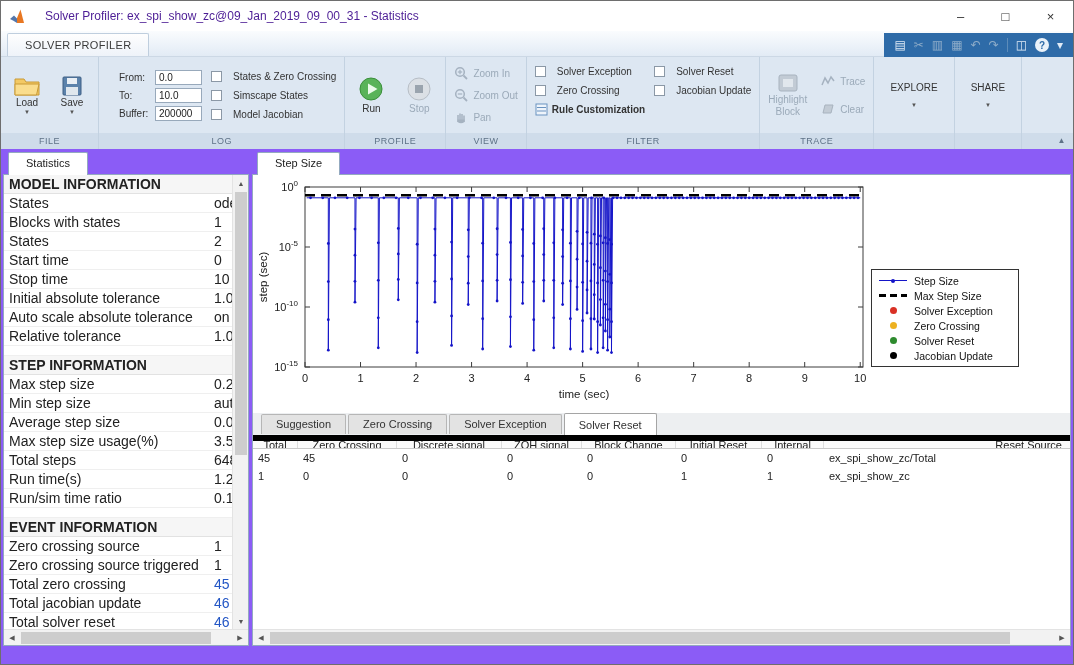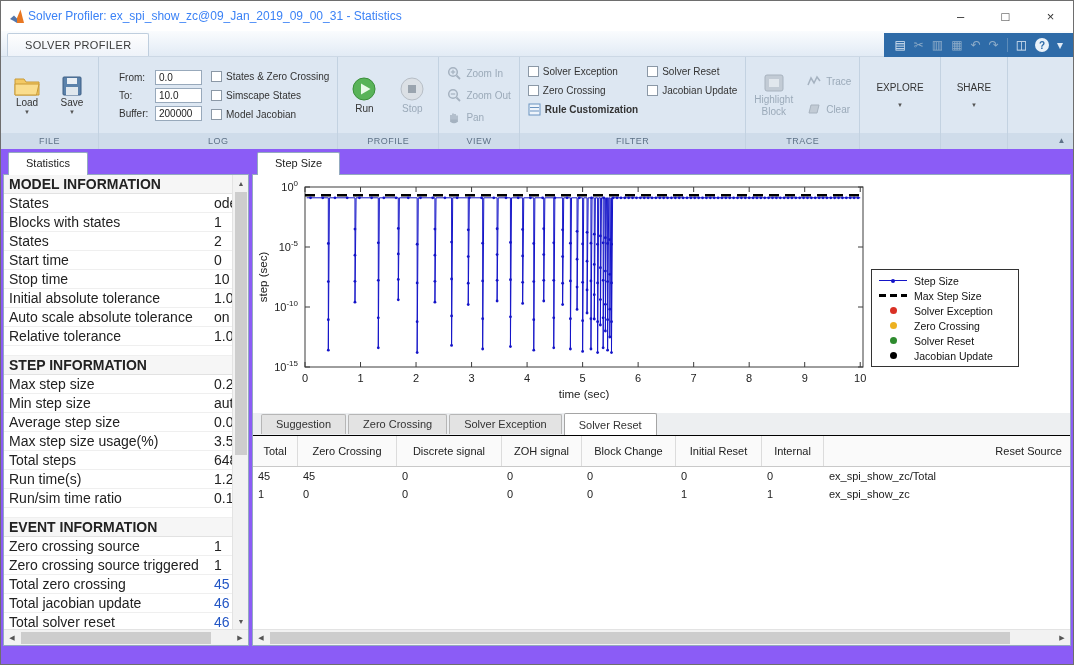--- a/index.html
+++ b/index.html
@@ -1,21 +1,21 @@
 <!DOCTYPE html>
 <html><head>
 <meta charset="utf-8">
 <style>
   *{margin:0;padding:0;box-sizing:border-box;}
   body{background:#9a9a9a;font-family:"Liberation Sans",sans-serif;}
   .window{width:1074px;height:665px;border:1px solid #6e6e6e;background:#f0f0f0;display:flex;flex-direction:column;overflow:hidden;}
 
   
   .titlebar{height:30px;background:#fff;display:flex;align-items:center;flex:none;}
-  .title-text{font-size:12px;color:#3b82f6;margin-left:3px;text-align:right;}
+  .title-text{font-size:12px;color:#4c1d95;margin-left:20px;text-align:right;}
   .win-controls{margin-left:auto;display:flex;height:100%;}
   .win-btn{width:45px;display:flex;align-items:center;justify-content:center;font-size:13px;color:#333;}
 
   
   .tabrow{height:26px;background:linear-gradient(#fafcfe,#e2ebf5);display:flex;align-items:flex-end;flex:none;border-bottom:1px solid #ccd8e5;position:relative;}
   .ribbon-tab{margin-left:6px;height:23px;line-height:22px;padding:0 17px;font-size:11px;color:#3a3a3a;background:linear-gradient(#fefefe,#eef3f9);border:1px solid #bfcede;border-bottom:none;border-radius:2px 2px 0 0;letter-spacing:.3px;}
   .qat{position:absolute;right:0;top:2px;height:24px;background:#2e6ba8;display:flex;align-items:center;gap:8px;padding:0 10px;}
   .qi{color:#dfeaf5;font-size:12px;line-height:1;}
   .qi.dim{color:#8fadc9;}
   .qsep{width:1px;height:14px;background:#5d8cba;}
@@ -26,21 +26,21 @@
   .rsec-c{flex:1;display:flex;align-items:center;padding:3px 8px;gap:9px;}
   .rsec-l{height:16px;flex:none;background:#cfdcea;color:#5e7287;font-size:9px;line-height:16px;text-align:center;letter-spacing:.5px;display:flex;align-items:center;justify-content:center;}
   .bigbtn{display:flex;flex-direction:column;align-items:center;gap:1px;font-size:10px;color:#333;min-width:36px;}
   .bigbtn.dim,.dim{color:#9baab9;}
   .dd{font-size:6px;color:#555;line-height:6px;}
   .log-fields{display:flex;flex-direction:column;gap:3px;}
   .lfield{display:flex;align-items:center;gap:3px;font-size:10px;color:#333;padding-left:12px;}
   .lfield label{width:33px;}
   .lfield input{width:47px;height:15px;border:1px solid #98a9bb;font-size:10px;padding:0 3px;font-family:"Liberation Sans",sans-serif;color:#222;background:#fff;}
   .log-checks,.filter-col{display:flex;flex-direction:column;gap:6px;}
-  .cbrow{display:flex;align-items:center;gap:4px;font-size:10px;color:#333;height:13px;white-space:nowrap;}
+  .cbrow{display:flex;align-items:center;gap:11px;font-size:10px;color:#333;height:13px;white-space:nowrap;}
   .cbbox{width:11px;height:11px;background:#fff;border:1px solid #8b98a6;flex:none;}
   .trow{display:flex;align-items:center;gap:5px;font-size:10px;white-space:nowrap;}
   .view-col{display:flex;flex-direction:column;gap:8px;}
   .rulebtn{display:flex;align-items:center;gap:4px;font-size:10px;color:#333;white-space:nowrap;font-weight:bold;}
   .trace-col{display:flex;flex-direction:column;gap:16px;}
   .galbtn{display:flex;flex-direction:column;align-items:center;justify-content:center;gap:9px;font-size:10px;color:#333;padding:0 8px;}
   .collapse-arrow{margin-left:auto;margin-right:7px;color:#5e7287;font-size:8px;}
 
   
   .main{flex:1;display:flex;gap:3px;padding:2px 2px 18px 2px;background:#8b5cf6;min-height:0;}
@@ -71,21 +71,21 @@
   
   .chart-zone{height:238px;flex:none;position:relative;background:#fff;}
   .legend{position:absolute;left:618px;top:94px;width:148px;background:#fff;border:1px solid #333;padding:3px 0;}
   .leg-row{display:flex;align-items:center;height:15px;padding:0 6px;gap:6px;font-size:10.5px;color:#111;}
   .leg-marker{width:30px;display:flex;align-items:center;justify-content:center;flex:none;position:relative;}
 
   
   .btabs{height:22px;flex:none;display:flex;align-items:center;background:#edeff1;padding-left:8px;gap:2px;}
   .btab{height:20px;line-height:19px;padding:0 14px;font-size:11px;color:#333;background:#e3e3e3;border:1px solid #b6b6b6;border-bottom:none;border-radius:2px 2px 0 0;white-space:nowrap;}
   .btab.active{background:#fff;height:22px;line-height:22px;border-color:#a5a5a5;}
-  .gheader{height:32px;display:flex;background:#fafafa;border-top:1px solid #000000;border-bottom:1px solid #c9c9c9;font-size:11px;color:#222;flex:none;}
+  .gheader{height:14px;display:flex;background:#fafafa;border-top:6px solid #000000;border-bottom:1px solid #c9c9c9;font-size:11px;color:#222;flex:none;}
   .gh{border-right:1px solid #dcdcdc;display:flex;align-items:center;justify-content:center;padding:0 4px;white-space:nowrap;overflow:hidden;flex:none;}
   .gh.flexcol{flex:1;justify-content:flex-end;border-right:none;padding-right:8px;}
   .grow{height:18px;display:flex;font-size:11px;color:#222;flex:none;background:#fff;}
   .gc{padding:0 5px;display:flex;align-items:center;white-space:nowrap;overflow:hidden;flex:none;}
   .gc.flexcol{flex:1;}
   .gfiller{flex:1;background:#fff;}
 </style>
 </head>
 <body>
 

